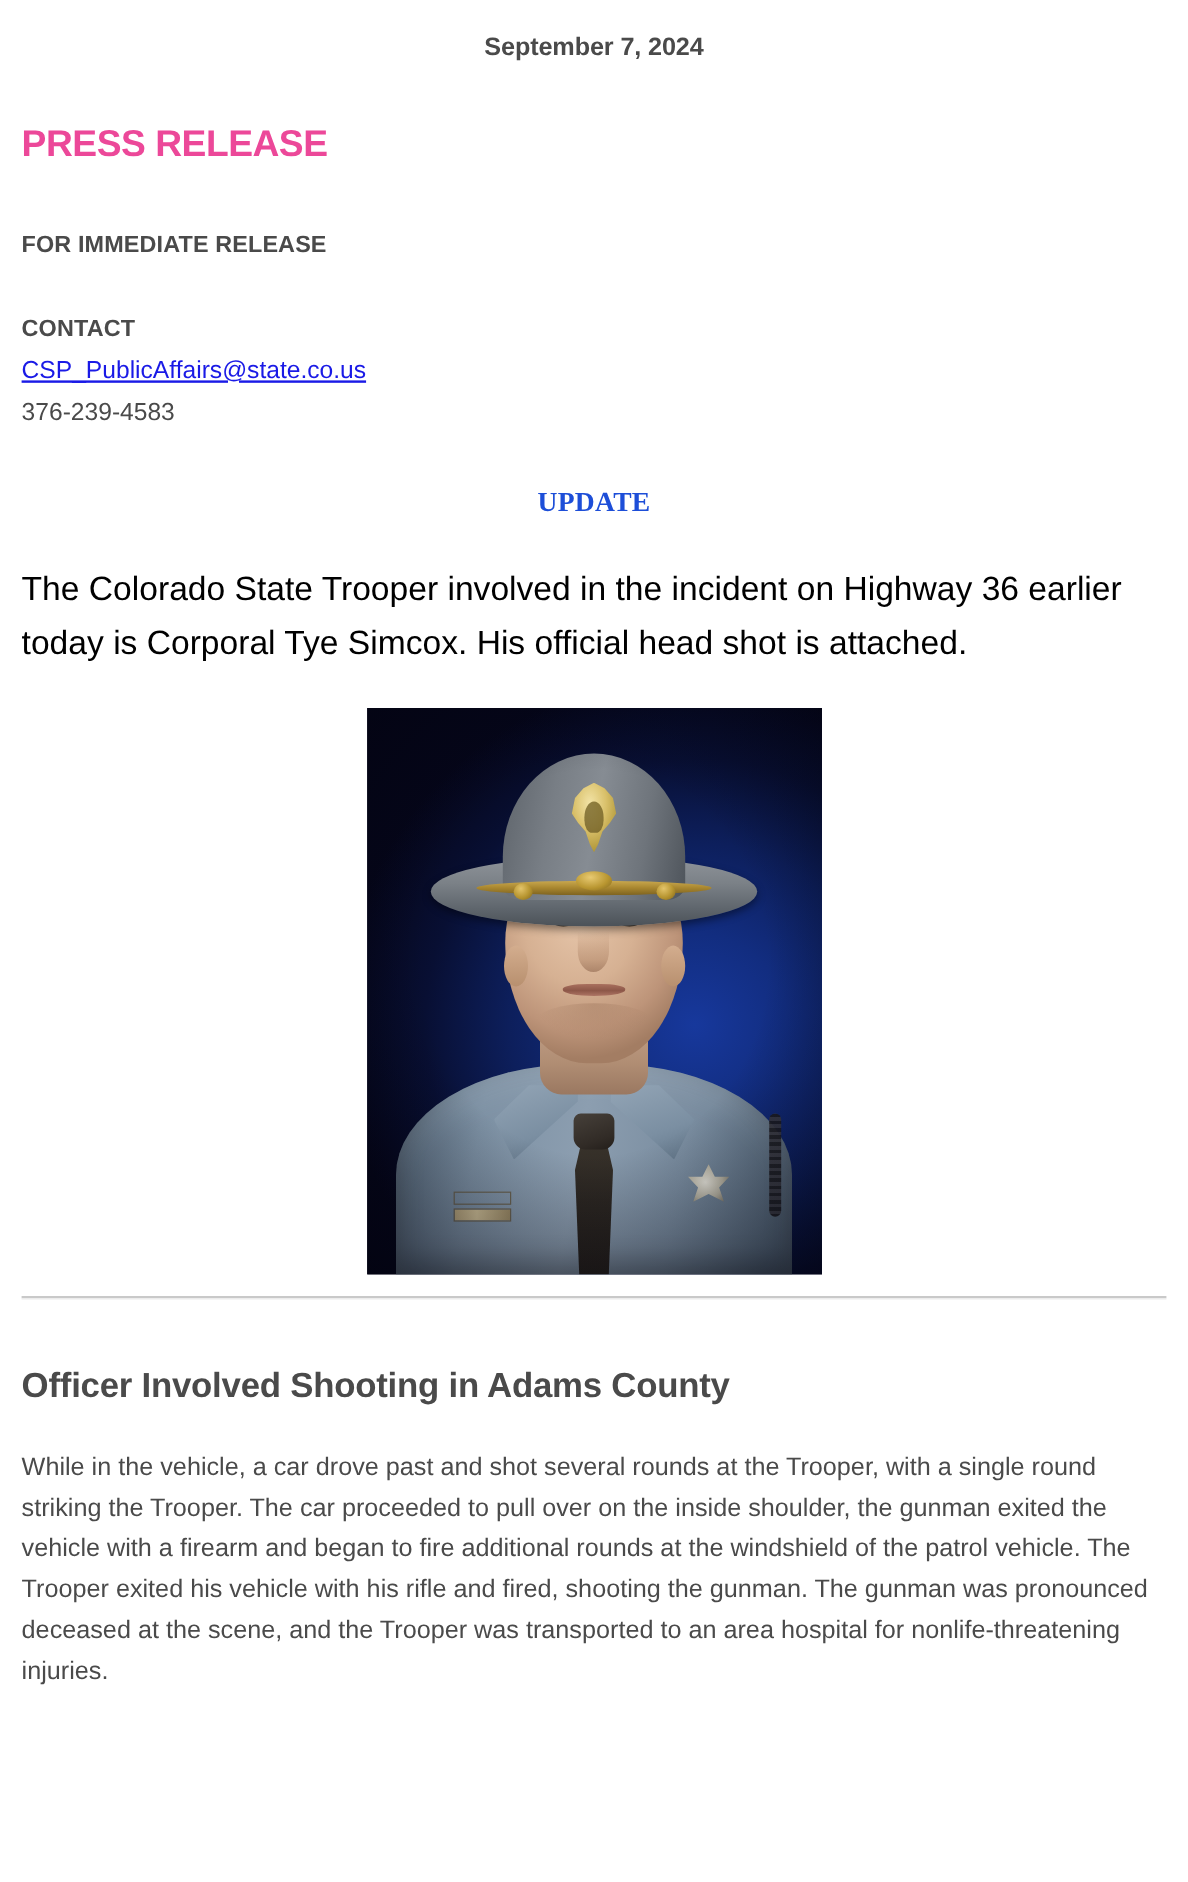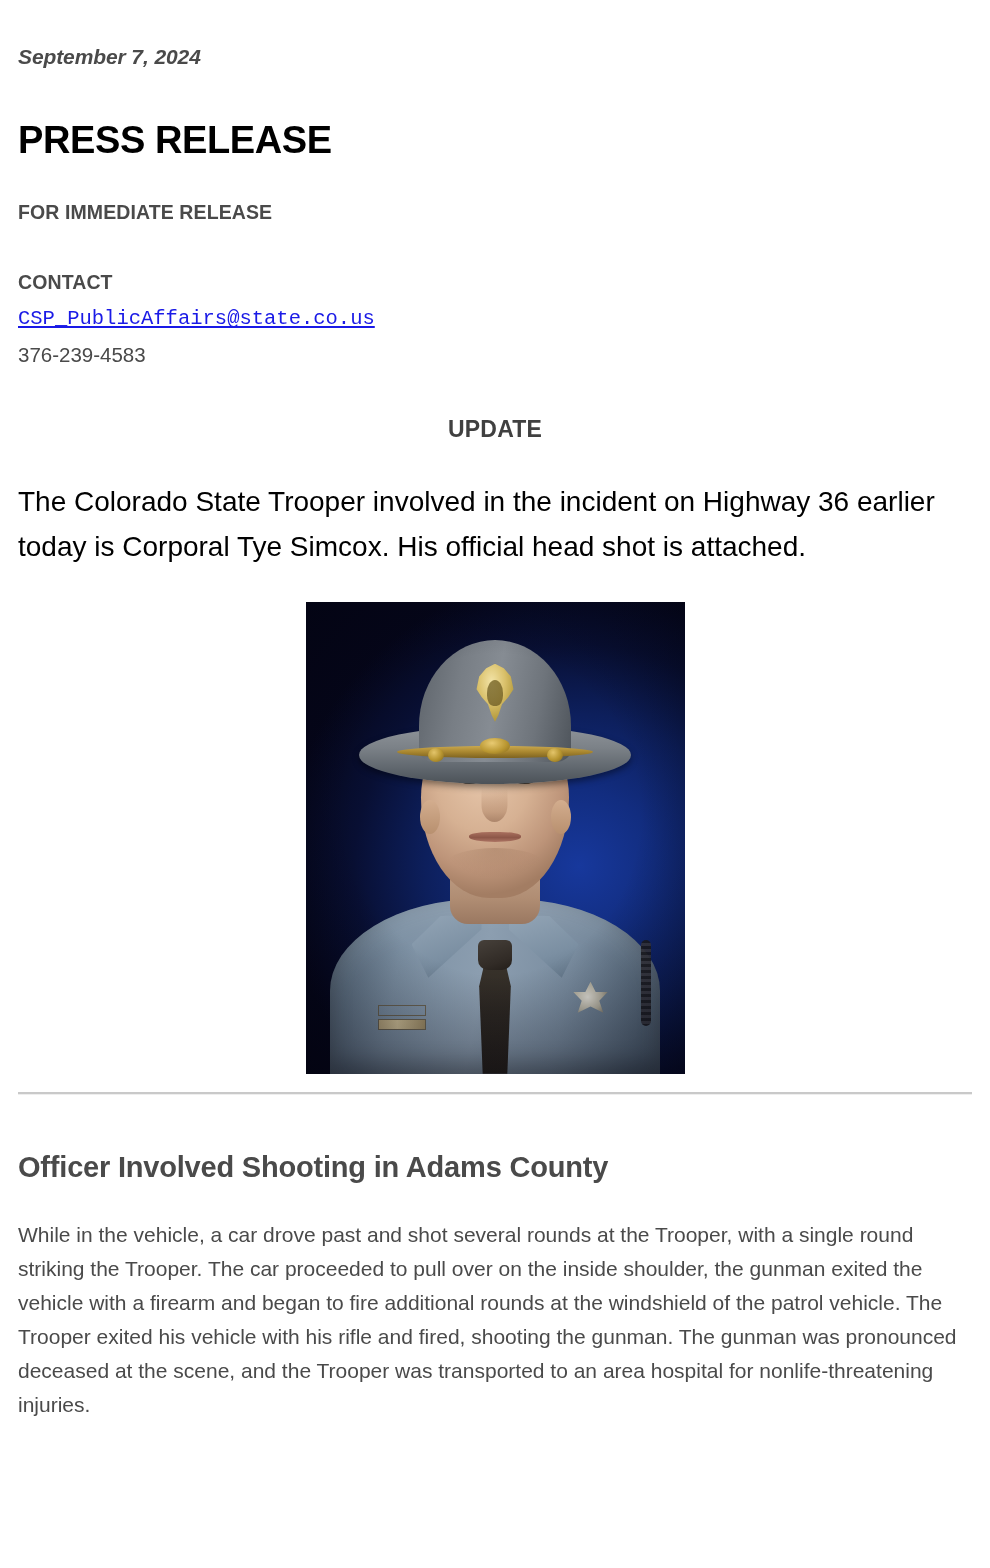--- a/index.html
+++ b/index.html
@@ -17,38 +17,37 @@
   }
   .page {
     position: relative;
     width: 990px;
     padding: 0 18px;
     box-sizing: border-box;
   }
 
   
   .release-date {
-    text-align: left;
+    text-align: center;
     font-size: 21px;
     font-weight: bold;
     color: #4a4a4a;
-    padding-top: 45px;
+    padding-top: 28px;
     letter-spacing: -0.1px;
-    font-style: italic;
   }
   .press-title {
     margin: 52px 0 15px 0;
-    font-size: 38px;
-    font-weight: bold;
-    color: #000000;
+    font-size: 31px;
+    font-weight: bold;
+    color: #ec4899;
     letter-spacing: -0.4px;
     line-height: 1.05;
   }
   .immediate {
-    margin-top: 40px;
+    margin-top: 56px;
     font-size: 19.5px;
     font-weight: bold;
     color: #4a4a4a;
     letter-spacing: 0.1px;
   }
 
   
   .contact-block {
     margin-top: 42px;
     font-size: 20.5px;
@@ -58,31 +57,31 @@
   .contact-label {
     font-weight: bold;
     font-size: 19.5px;
     letter-spacing: 0.1px;
   }
   .contact-line { font-weight: normal; }
   .contact-email {
     color: #1a1ae6;
     text-decoration: underline;
     cursor: pointer;
-    font-family: Liberation Mono, monospace;
   }
 
   
   .update-heading {
     margin-top: 44px;
     text-align: center;
     font-size: 23px;
     font-weight: bold;
-    color: #404040;
+    color: #1d4ed8;
     letter-spacing: 0.2px;
+    font-family: Liberation Serif, serif;
   }
   .update-body {
     margin-top: 36px;
     font-size: 28px;
     line-height: 1.62;
     color: #000000;
   }
 
   
   .portrait-wrap {

